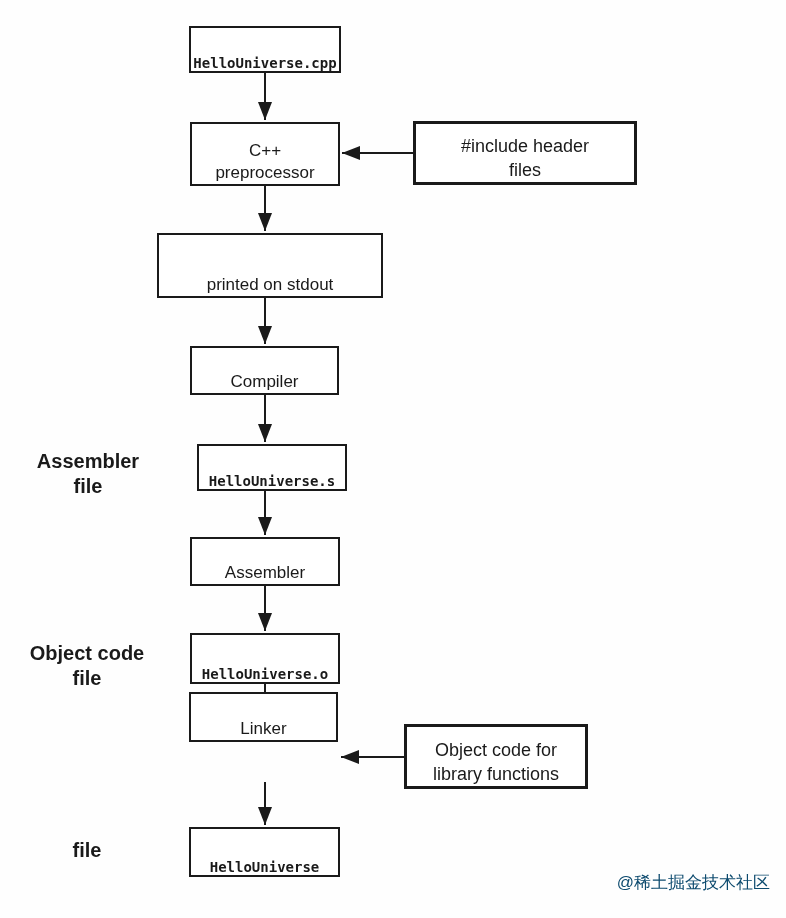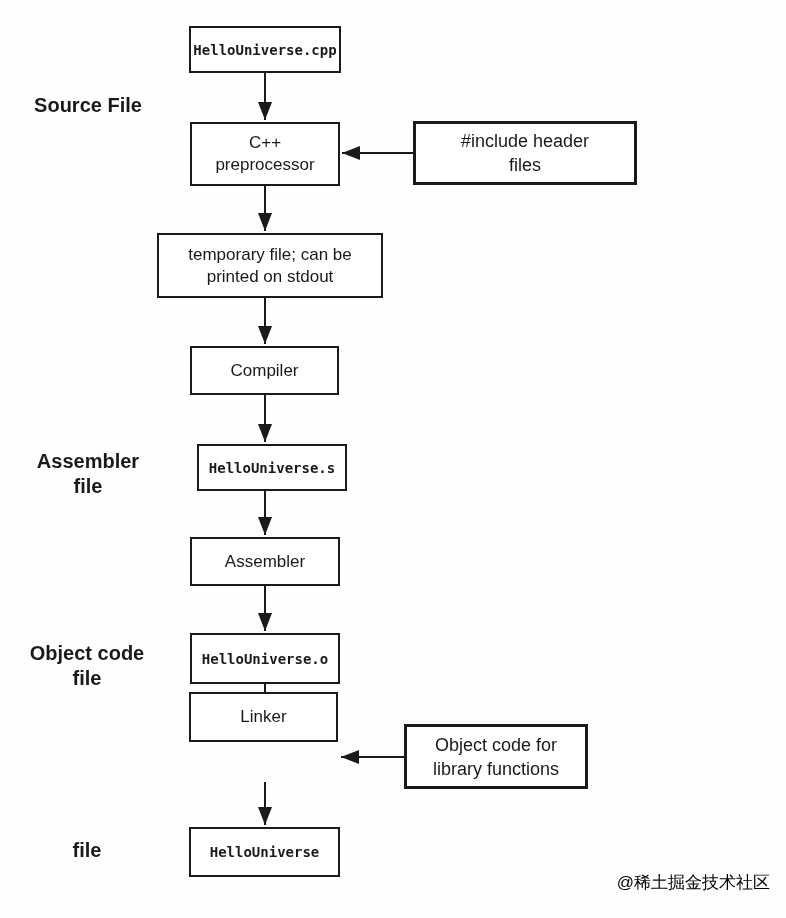--- a/index.html
+++ b/index.html
@@ -27,21 +27,21 @@
     stroke-width: 2;
   }
   .node {
     position: absolute;
     z-index: 2;
     background: #ffffff;
     border: 2px solid #1a1a1a;
     display: flex;
     flex-direction: column;
     align-items: center;
-    justify-content: center;
+    justify-content: flex-end;
     text-align: center;
     box-sizing: border-box;
   }
   .node.sans {
     font-size: 17px;
     line-height: 22px;
     font-weight: 400;
   }
   .node.mono {
     font-family: "DejaVu Sans Mono", monospace;
@@ -63,21 +63,21 @@
     font-weight: 700;
     text-align: center;
   }
   .watermark {
     position: absolute;
     z-index: 2;
     left: 608px;
     top: 871px;
     width: 162px;
     font-size: 17px;
-    color: #000000;
+    color: #0c4a6e;
     text-align: right;
     font-weight: 400;
   }
 </style>
 </head>
 <body>
 
 <div id="canvas">
 
   <svg class="arrows" width="786" height="918">
@@ -101,21 +101,20 @@
   <div class="node mono" style="left:189px;top:26px;width:152px;height:47px">
     <span>HelloUniverse.cpp</span>
   </div>
 
   <div class="node sans" style="left:190px;top:122px;width:150px;height:64px">
     <div>C++</div>
     <div>preprocessor</div>
   </div>
 
   <div class="node sans" style="left:157px;top:233px;width:226px;height:65px">
-    <div>temporary file; can be</div>
     <div>printed on stdout</div>
   </div>
 
   <div class="node sans" style="left:190px;top:346px;width:149px;height:49px">
     <span>Compiler</span>
   </div>
 
   <div class="node mono" style="left:197px;top:444px;width:150px;height:47px">
     <span>HelloUniverse.s</span>
   </div>
@@ -139,23 +138,20 @@
   <div class="node annotation" style="left:413px;top:121px;width:224px;height:64px">
     <div>#include header</div>
     <div>files</div>
   </div>
 
   <div class="node annotation" style="left:404px;top:724px;width:184px;height:65px">
     <div>Object code for</div>
     <div>library functions</div>
   </div>
 
-  <div class="stage-label" style="left:16px;top:93px;width:144px">
-    <div>Source File</div>
-  </div>
 
   <div class="stage-label" style="left:16px;top:449px;width:144px">
     <div>Assembler</div>
     <div>file</div>
   </div>
 
   <div class="stage-label" style="left:14px;top:641px;width:146px">
     <div>Object code</div>
     <div>file</div>
   </div>

